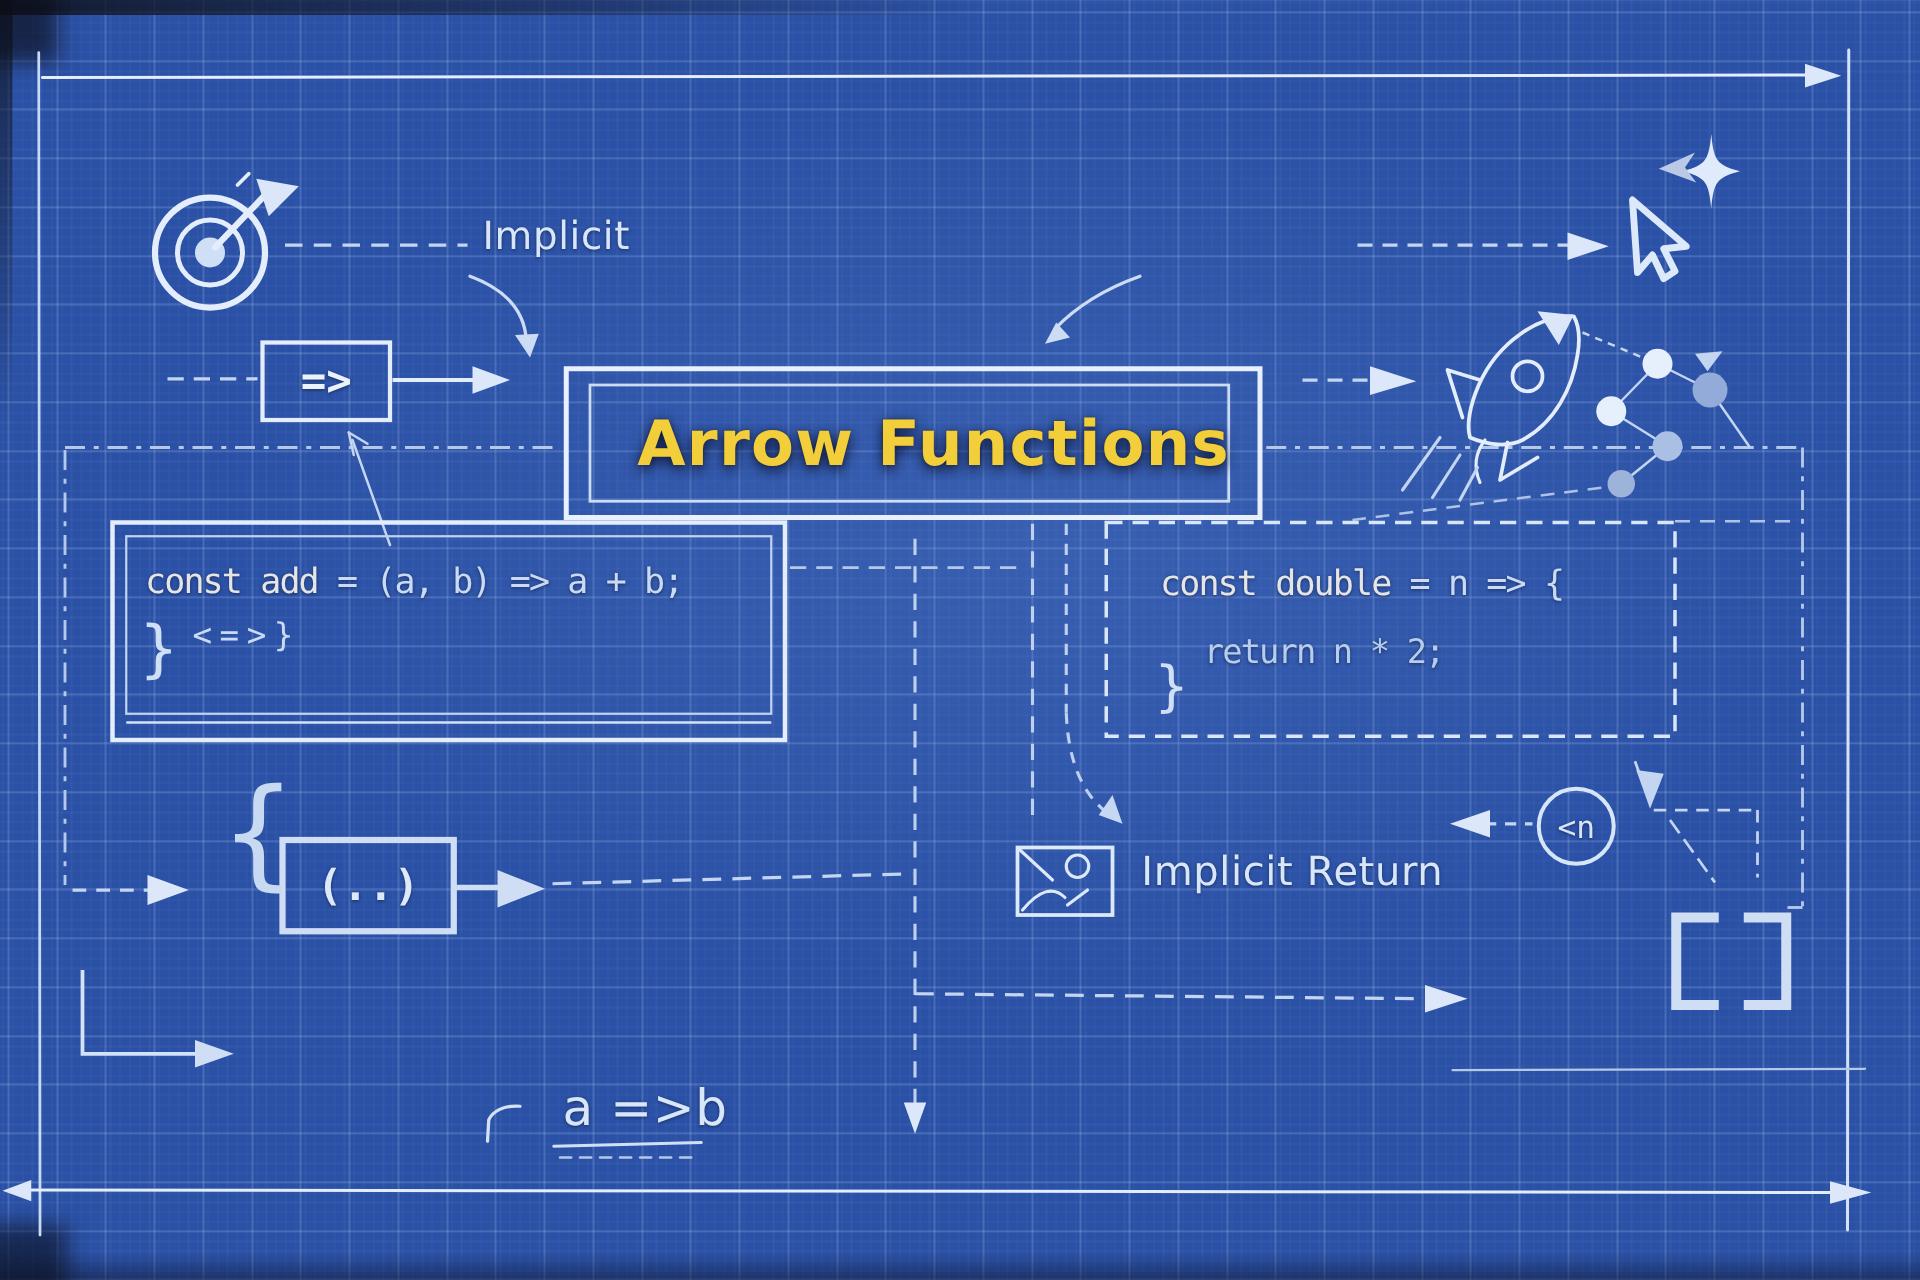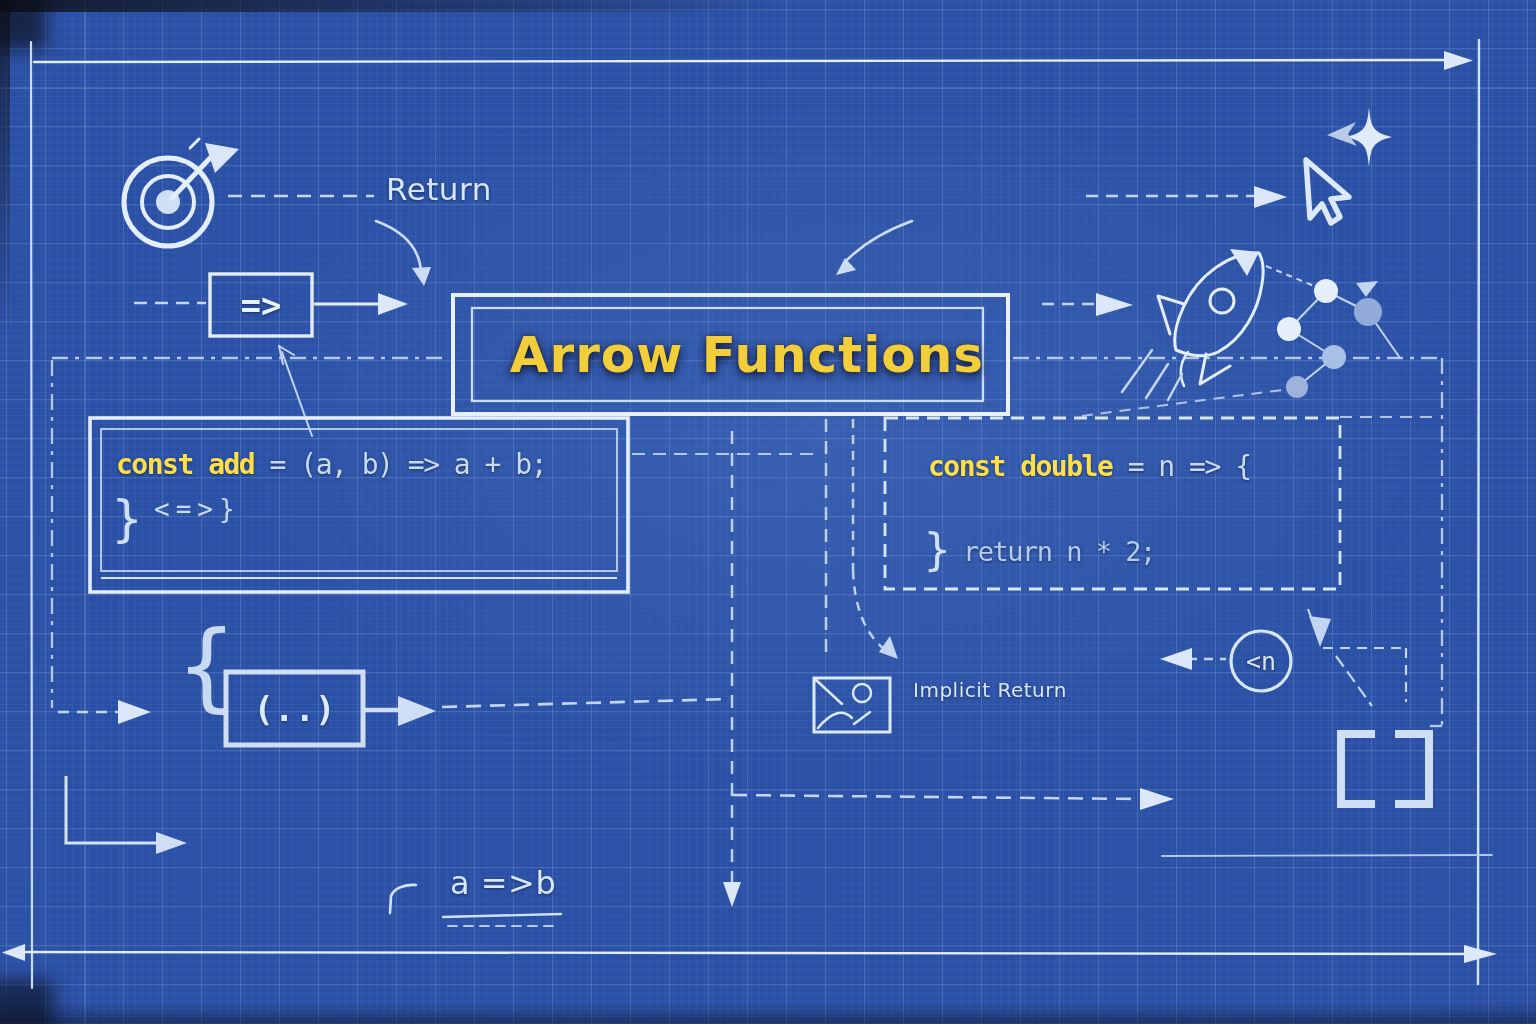--- a/index.html
+++ b/index.html
@@ -31,22 +31,22 @@
     background:linear-gradient(0deg, rgba(9,13,30,0.45), rgba(9,13,30,0));}
   .blob-bl{position:absolute;left:-16px;bottom:-16px;width:70px;height:60px;background:rgba(8,11,24,0.6);filter:blur(9px);}
 
   svg.ink{position:absolute;inset:0;}
 
   .txt{position:absolute;color:#d8e6fa;white-space:nowrap;}
   .hand{font-family:"DejaVu Sans","Liberation Sans",sans-serif;letter-spacing:0.5px;
         text-shadow:0 1px 3px rgba(10,20,50,0.55);}
   .mono{font-family:"DejaVu Sans Mono","Liberation Mono",monospace;}
   .code{font-size:28px;letter-spacing:-1.5px;color:#c9dbf4;text-shadow:0 1px 3px rgba(10,20,50,0.6);}
-  .code .kw{font-weight:bold;color:#fde047;}
-  .dimtxt{color:#b6cdee;margin-top:30px;}
+  .code .kw{font-weight:normal;color:#e5e5e5;}
+  .dimtxt{color:#b6cdee;}
   .title-text{
     width:511px;text-align:right;font-size:50px;font-weight:bold;letter-spacing:1px;
     color:#f2ce3a;text-shadow:0 3px 10px rgba(8,16,44,0.95), 0 0 2px rgba(60,40,0,0.6);
   }
   .boxed-sym{display:flex;align-items:center;justify-content:center;font-weight:bold;
     color:#e9f2fd;text-shadow:0 1px 3px rgba(10,20,50,0.6);}
 </style>
 </head>
 <body>
 
@@ -217,36 +217,36 @@
       <path d="M1395,734 L1429,734 L1429,804 L1395,804"></path>
     </g>
 
     <g fill="none" stroke-linecap="round">
       <path d="M443,917 L561,914" stroke="#cfe0f5" stroke-width="2.4"></path>
       <path d="M448,926 H558" stroke="#b4c8e8" stroke-width="2" stroke-dasharray="9 7"></path>
       <path d="M416,885 C403,884 394,889 391,896 L390,913" stroke="#d4e2f7" stroke-width="2.6"></path>
     </g>
   </svg>
 
-  <div class="txt hand" style="left:386px;top:171px;font-size:31px;">Return</div>
+  <div class="txt hand" style="left:386px;top:171px;font-size:31px;">Implicit</div>
 
 
   <div class="txt title-text" style="left:473px;top:326px;">Arrow Functions</div>
 
   <div class="txt boxed-sym mono" style="left:210px;top:274px;width:102px;height:62px;font-size:34px;">=&gt;</div>
 
   <div class="txt mono code" style="left:116px;top:448px;"><span class="kw">const add</span><span> = (a, b) =&gt; a + b;</span></div>
   <div class="txt mono" style="left:112px;top:490px;font-size:50px;color:#cfe0f6;">}</div>
   <div class="txt mono" style="left:154px;top:494px;font-size:26px;letter-spacing:6px;color:#c9dbf4;">&lt;=&gt;}</div>
 
   <div class="txt mono code" style="left:928px;top:450px;"><span class="kw">const double</span><span> = n =&gt; {</span></div>
   <div class="txt mono code dimtxt" style="left:963px;top:506px;font-size:27px;">return n * 2;</div>
   <div class="txt mono" style="left:924px;top:524px;font-size:44px;color:#cfe0f6;">}</div>
 
   <div class="txt" style="left:176px;top:610px;font-size:96px;color:#c8daf2;font-family:'DejaVu Sans','Liberation Sans',sans-serif;">{</div>
   <div class="txt boxed-sym mono" style="left:226px;top:672px;width:137px;height:73px;font-size:34px;color:#dce9fb;">(..)</div>
 
-  <div class="txt hand" style="left:913px;top:678px;font-size:20px;">Implicit Return</div>
+  <div class="txt hand" style="left:913px;top:678px;font-size:32px;">Implicit Return</div>
 
   <div class="txt boxed-sym mono" style="left:1231px;top:631px;width:60px;height:60px;font-size:25px;font-weight:normal;color:#d6e5f8;">&lt;n</div>
 
-  <div class="txt hand" style="left:450px;top:864px;font-size:32px;">a =&gt;b</div>
+  <div class="txt hand" style="left:450px;top:864px;font-size:40px;">a =&gt;b</div>
 </div>
 
 </body></html>

